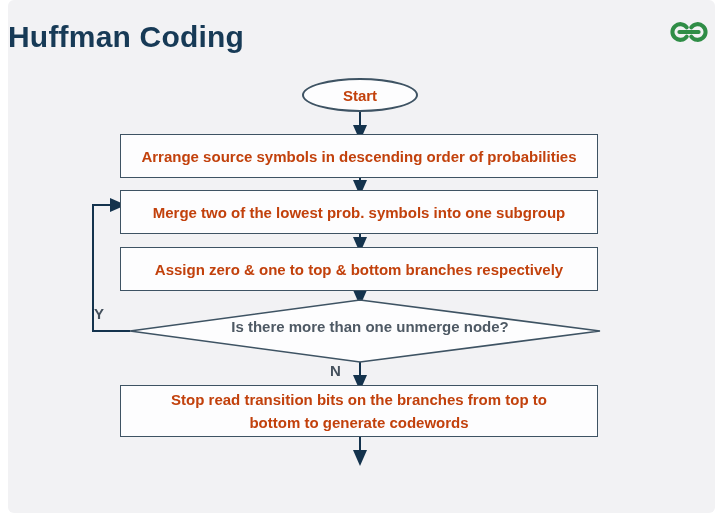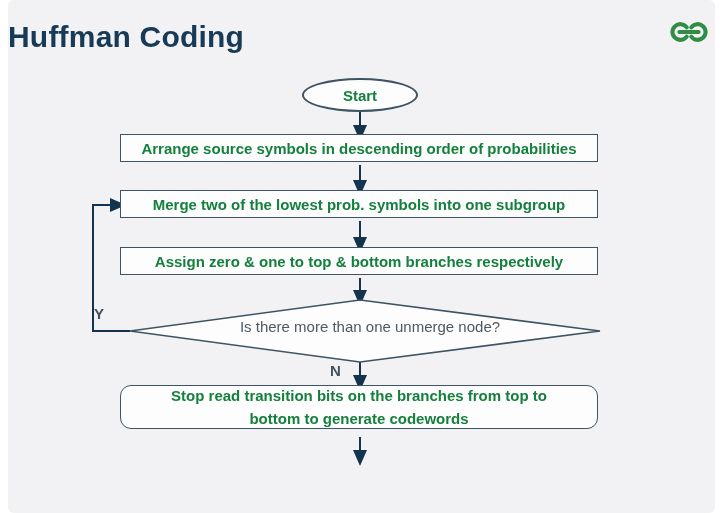--- a/index.html
+++ b/index.html
@@ -33,39 +33,39 @@
   svg.connectors {
     position: absolute;
     left: 0; top: 0;
     width: 712px; height: 513px;
   }
   .node {
     position: absolute;
     box-sizing: border-box;
     background: #fdfdfe;
     border: 2px solid #3e5363;
-    color: #15803d;
+    color: #c2410c;
     font-size: 15px;
     font-weight: 600;
     display: flex;
     align-items: center;
     justify-content: center;
     text-align: center;
   }
   .oval { border-radius: 50%; width: 116px; height: 34px; }
-  .box  { border-width: 1.5px; width: 478px; left: 112px; height: 28px; }
-  .box.tall { height: 44px; line-height: 23px; padding: 3px 30px; border-radius: 11px; }
+  .box  { border-width: 1.5px; width: 478px; left: 112px; height: 44px; }
+  .box.tall { height: 52px; line-height: 23px; padding: 3px 30px; }
   .diamond-label {
     position: absolute;
     left: 132px; top: 318px;
     width: 460px;
     text-align: center;
     color: #4e5964;
     font-size: 15px;
-    font-weight: 400;
+    font-weight: 700;
     background: transparent;
   }
   .edge-label {
     position: absolute;
     color: #44505c;
     font-size: 15px;
     font-weight: 600;
   }
   .edge-label.yes { left: 86px;  top: 305px; }
   .edge-label.no  { left: 322px; top: 362px; }

